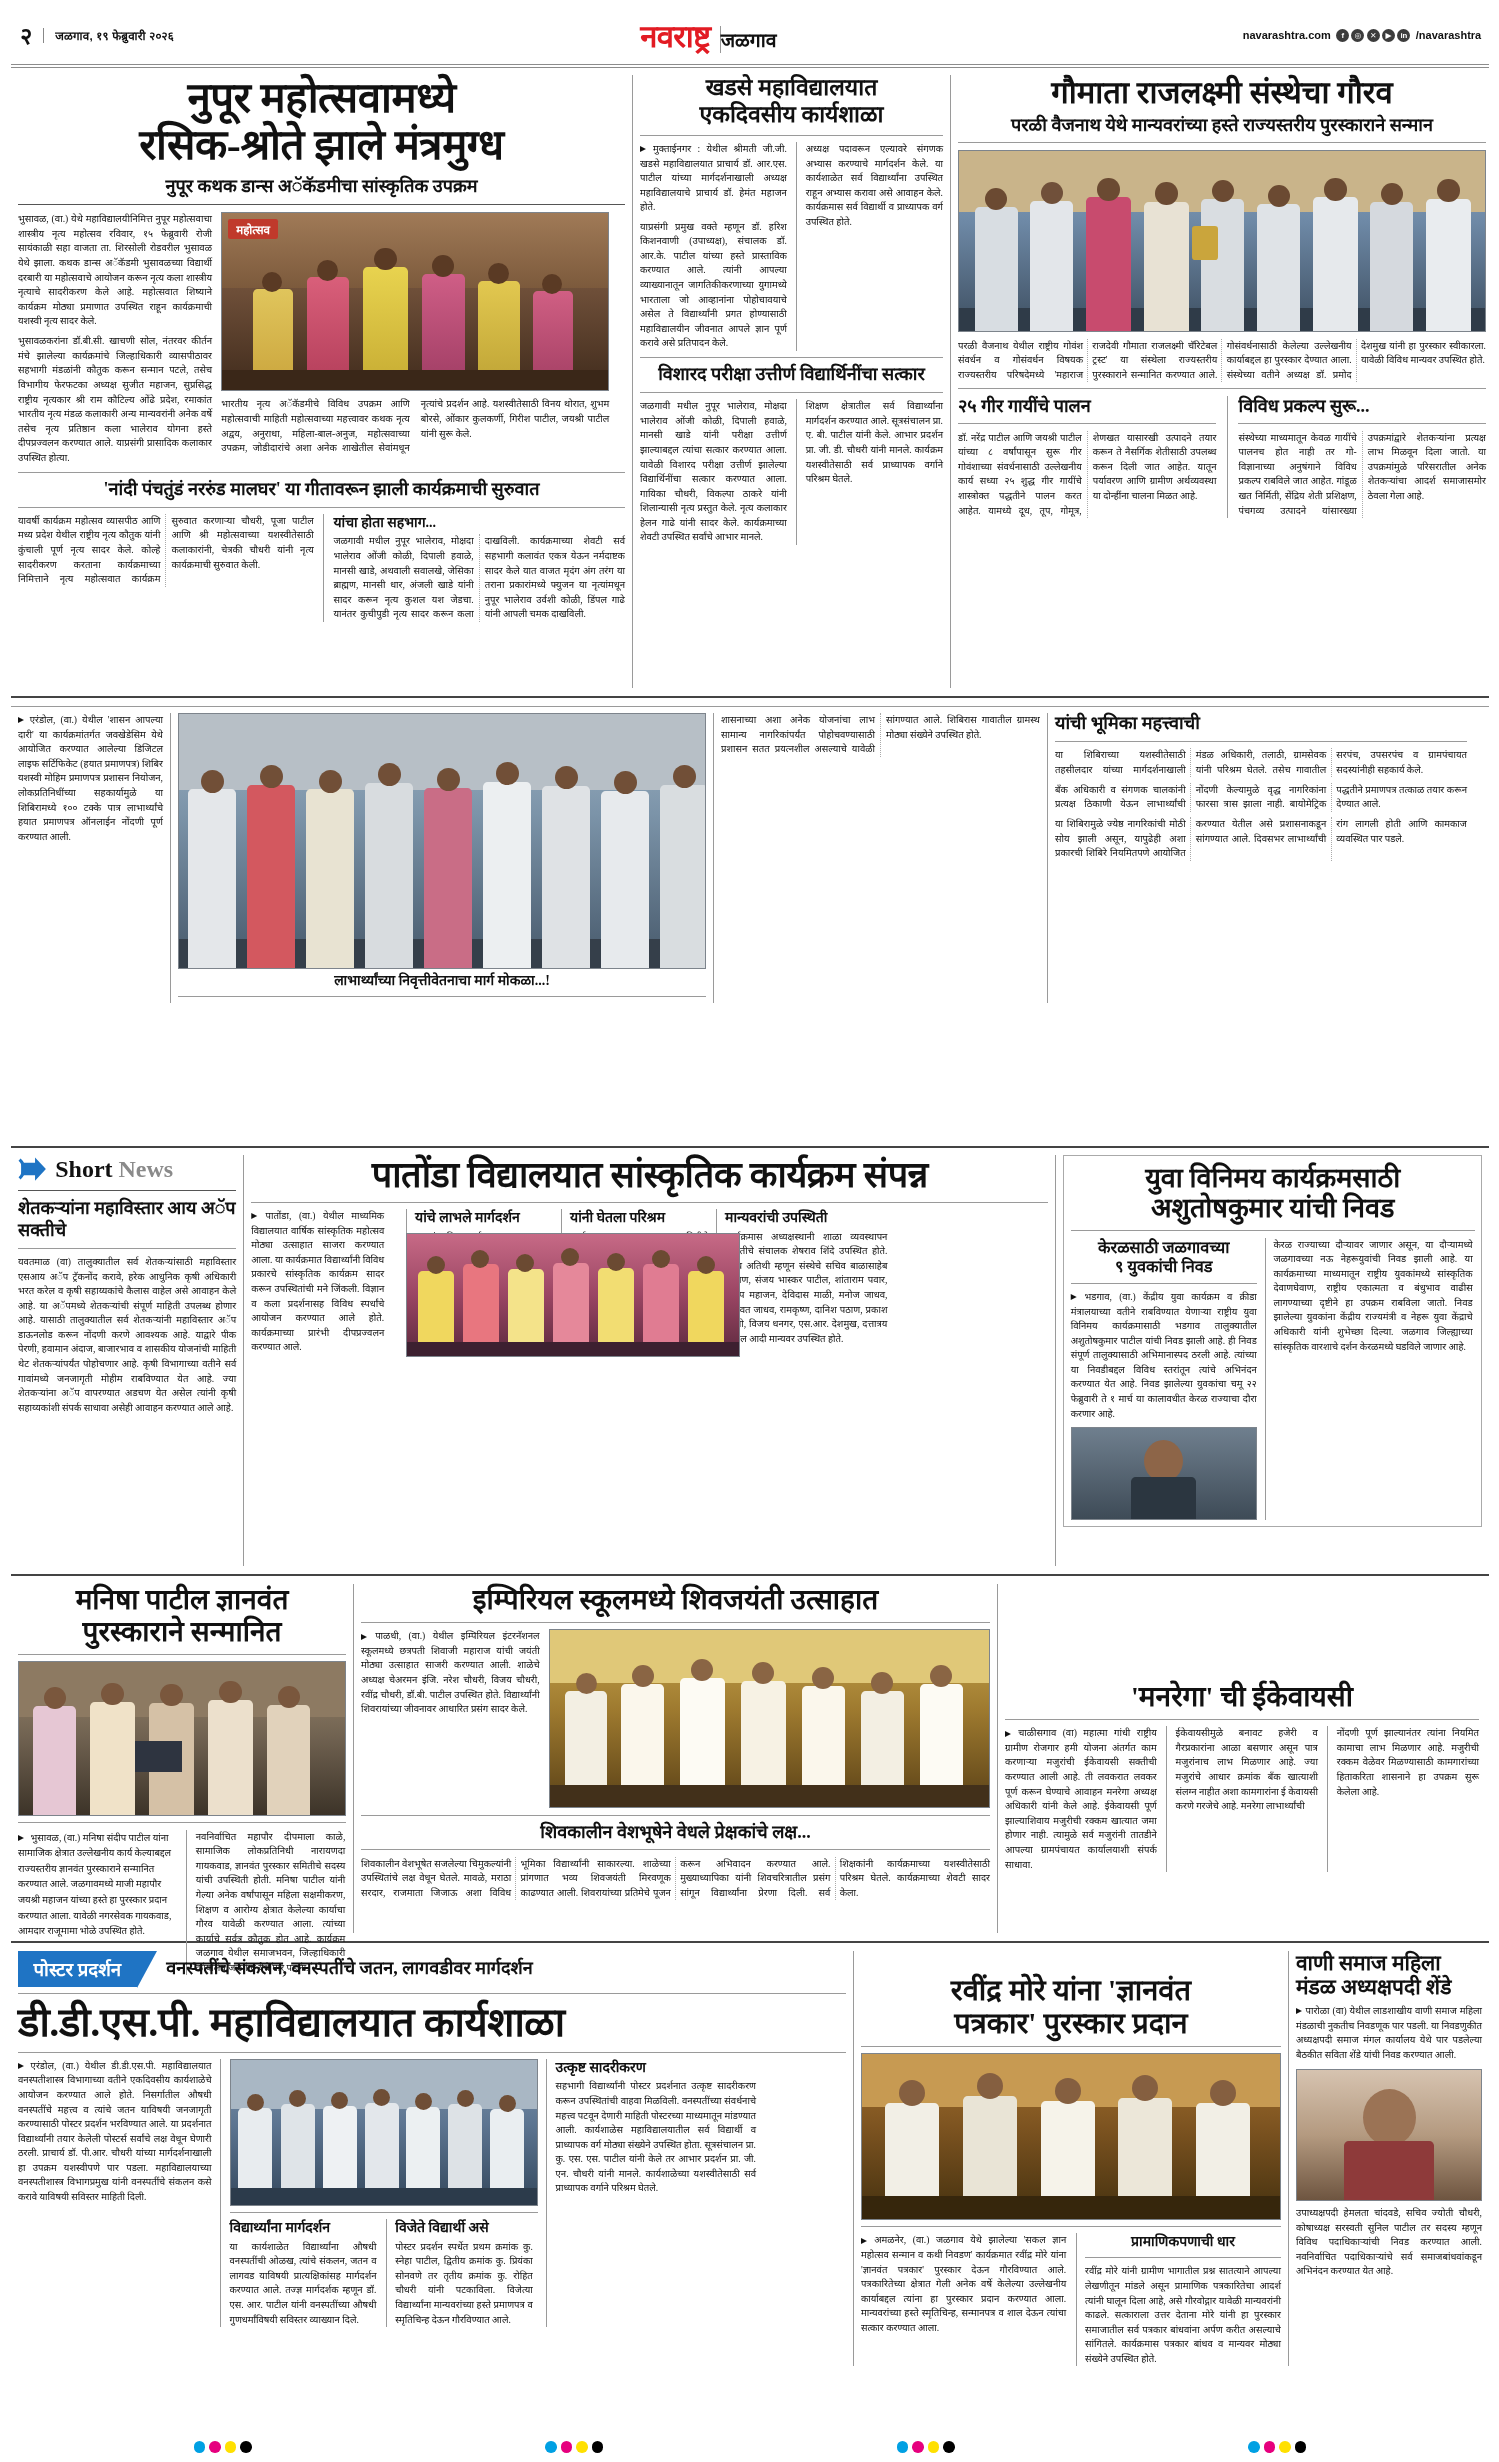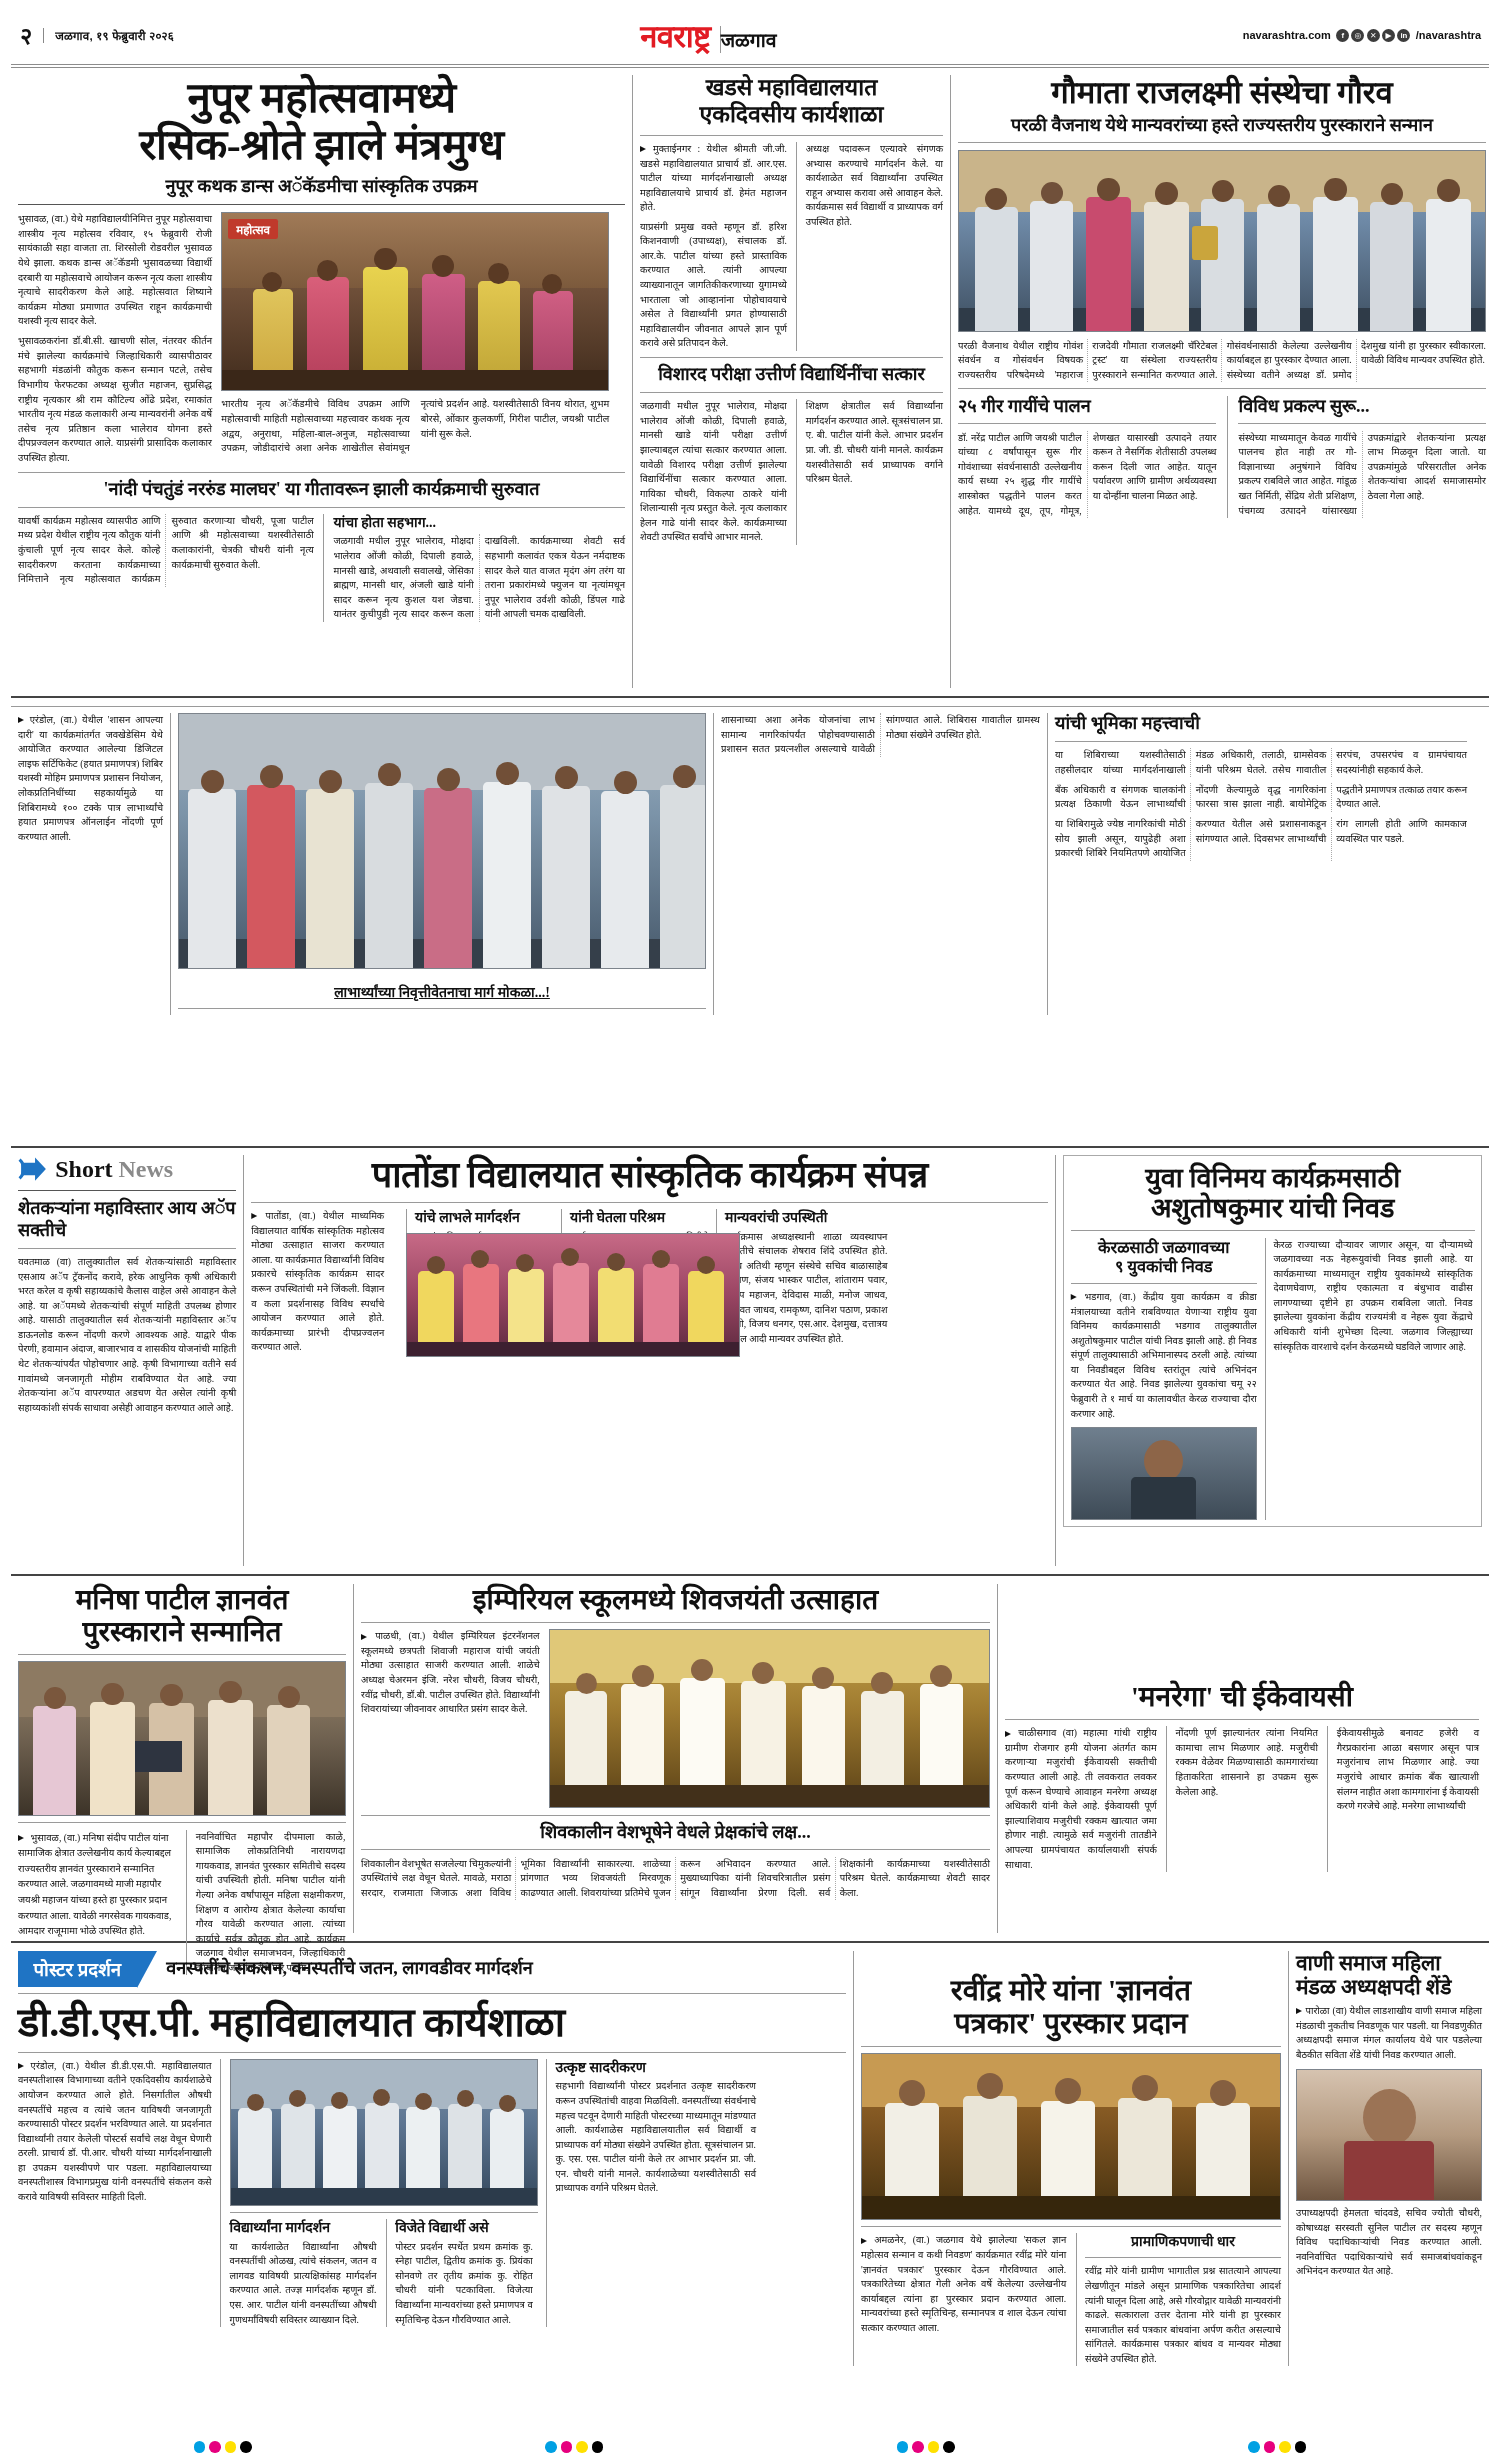--- a/index.html
+++ b/index.html
@@ -254,21 +254,21 @@
           <div class="head" style="left:258px;bottom:177px;width:23px;height:23px;background:#714f37;"></div>
           <div class="fig" style="left:304px;width:48px;height:186px;background:#eceff1;"></div>
           <div class="head" style="left:317px;bottom:183px;width:23px;height:23px;background:#714f37;"></div>
           <div class="fig" style="left:363px;width:48px;height:182px;background:#dfe2e5;"></div>
           <div class="head" style="left:376px;bottom:179px;width:23px;height:23px;background:#714f37;"></div>
           <div class="fig" style="left:422px;width:48px;height:177px;background:#e7eaed;"></div>
           <div class="head" style="left:435px;bottom:174px;width:23px;height:23px;background:#714f37;"></div>
           <div class="fig" style="left:481px;width:48px;height:183px;background:#d9dde0;"></div>
           <div class="head" style="left:494px;bottom:180px;width:23px;height:23px;background:#714f37;"></div>
         </div>
-        <div class="h-xs ctr" style="margin-top:15px;text-decoration:underline;">लाभार्थ्यांच्या निवृत्तीवेतनाचा मार्ग मोकळा...!</div>
+        <div class="h-xs ctr" style="margin-top:3px;">लाभार्थ्यांच्या निवृत्तीवेतनाचा मार्ग मोकळा...!</div>
         <div class="hrule"></div>
       </div>
       <div class="c vline" style="width:334px;">
         <div class="body-txt cols2">शासनाच्या अशा अनेक योजनांचा लाभ सामान्य नागरिकांपर्यंत पोहोचवण्यासाठी प्रशासन सतत प्रयत्नशील असल्याचे यावेळी सांगण्यात आले. शिबिरास गावातील ग्रामस्थ मोठ्या संख्येने उपस्थित होते.</div>
       </div>
       <div class="c vline" style="width:427px;">
         <div class="h-sm">यांची भूमिका महत्त्वाची</div>
         <div class="hrule"></div>
         <div class="body-txt cols3">या शिबिराच्या यशस्वीतेसाठी तहसीलदार यांच्या मार्गदर्शनाखाली मंडळ अधिकारी, तलाठी, ग्रामसेवक यांनी परिश्रम घेतले. तसेच गावातील सरपंच, उपसरपंच व ग्रामपंचायत सदस्यांनीही सहकार्य केले.</div>
         <div class="body-txt cols3" style="margin-top:5.4px;">बँक अधिकारी व संगणक चालकांनी प्रत्यक्ष ठिकाणी येऊन लाभार्थ्यांची नोंदणी केल्यामुळे वृद्ध नागरिकांना फारसा त्रास झाला नाही. बायोमेट्रिक पद्धतीने प्रमाणपत्र तत्काळ तयार करून देण्यात आले.</div>
@@ -433,24 +433,24 @@
     </div>
 
     <div class="c vline" style="width:489px;">
       <div class="h-lg ctr" style="font-size:28px; margin-top:97px;">'मनरेगा' ची ईकेवायसी</div>
       <div class="hrule"></div>
       <div style="display:flex; gap:9.3px;">
         <div style="width:152px;">
           <div class="body-txt arrow">चाळीसगाव (वा) महात्मा गांधी राष्ट्रीय ग्रामीण रोजगार हमी योजना अंतर्गत काम करणाऱ्या मजुरांची ईकेवायसी सक्तीची करण्यात आली आहे. ती लवकरात लवकर पूर्ण करून घेण्याचे आवाहन मनरेगा अध्यक्ष अधिकारी यांनी केले आहे. ईकेवायसी पूर्ण झाल्याशिवाय मजुरीची रक्कम खात्यात जमा होणार नाही. त्यामुळे सर्व मजुरांनी तातडीने आपल्या ग्रामपंचायत कार्यालयाशी संपर्क साधावा.</div>
         </div>
         <div class="vline" style="width:152px; padding-left:8.5px;">
+          <div class="body-txt">ईकेवायसीमुळे बनावट हजेरी व गैरप्रकारांना आळा बसणार असून पात्र मजुरांनाच लाभ मिळणार आहे. ज्या मजुरांचे आधार क्रमांक बँक खात्याशी संलग्न नाहीत अशा कामगारांना ई केवायसी करणे गरजेचे आहे. मनरेगा लाभार्थ्यांची</div>
+        </div>
+        <div class="vline" style="width:152px; padding-left:8.5px;">
           <div class="body-txt">नोंदणी पूर्ण झाल्यानंतर त्यांना नियमित कामाचा लाभ मिळणार आहे. मजुरीची रक्कम वेळेवर मिळण्यासाठी कामगारांच्या हिताकरिता शासनाने हा उपक्रम सुरू केलेला आहे.</div>
-        </div>
-        <div class="vline" style="width:152px; padding-left:8.5px;">
-          <div class="body-txt">ईकेवायसीमुळे बनावट हजेरी व गैरप्रकारांना आळा बसणार असून पात्र मजुरांनाच लाभ मिळणार आहे. ज्या मजुरांचे आधार क्रमांक बँक खात्याशी संलग्न नाहीत अशा कामगारांना ई केवायसी करणे गरजेचे आहे. मनरेगा लाभार्थ्यांची</div>
         </div>
       </div>
     </div>
   </div>
 
   <div class="hrule-thick"></div>
 
   <div class="grid">
 
     <div class="c" style="width:846px;">

